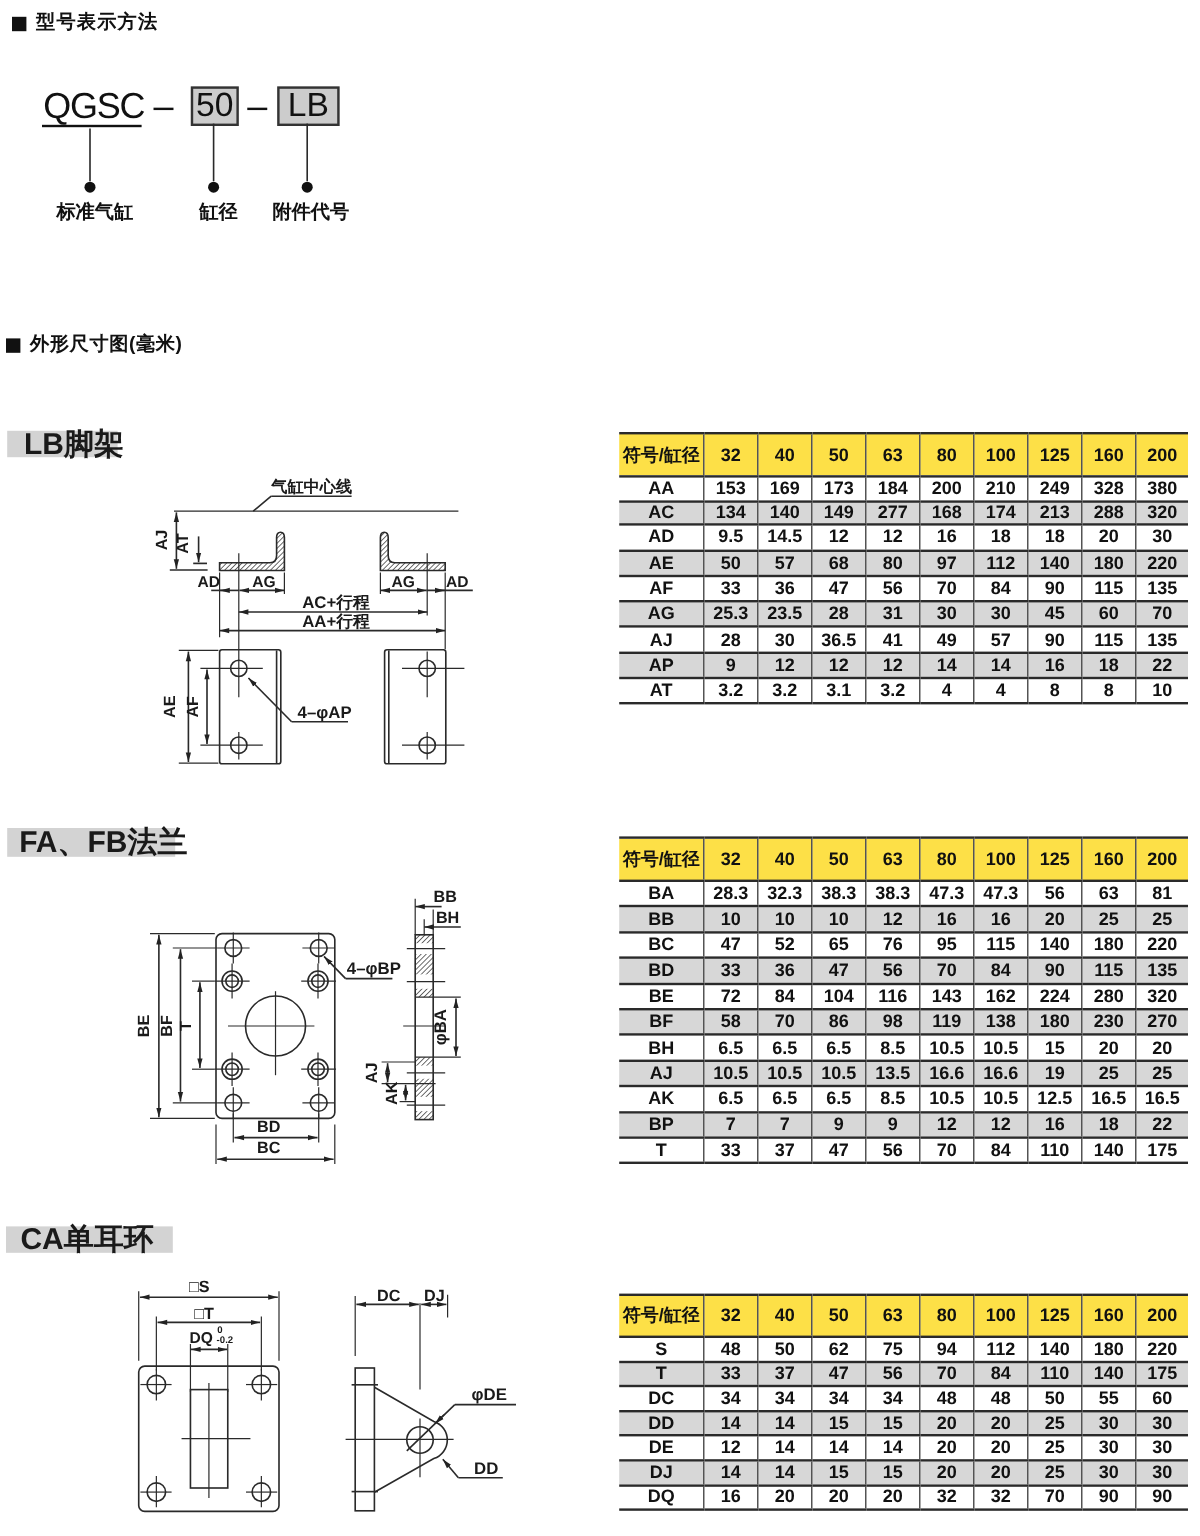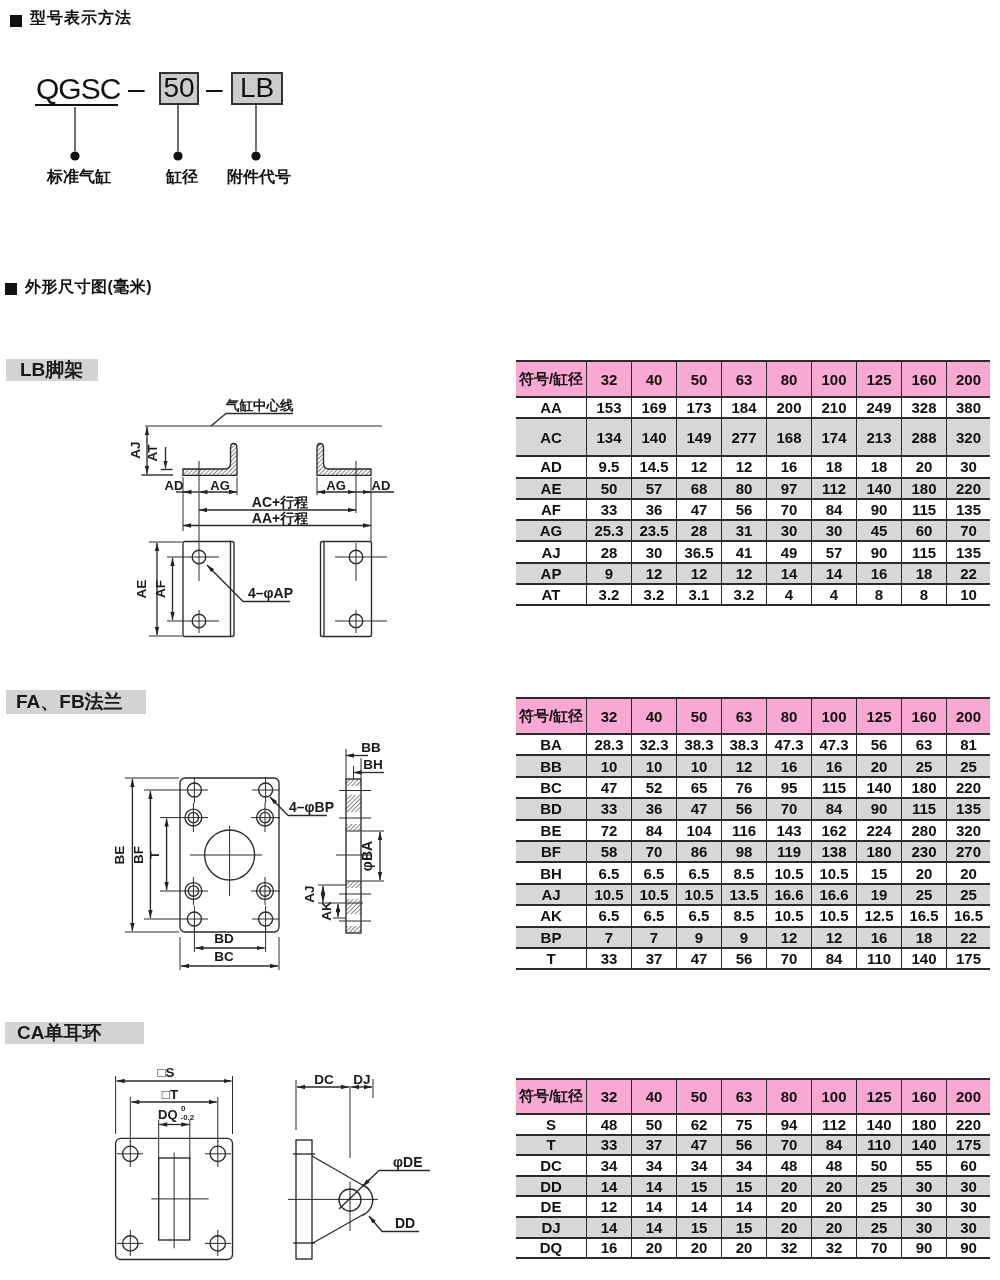--- a/index.html
+++ b/index.html
@@ -1,23 +1,23 @@
 <!DOCTYPE html>
 <html><head><meta charset="utf-8">
 <style>
 html,body{margin:0;padding:0}
 body{width:1000px;height:1280px;background:#fff;font-family:"Liberation Sans",sans-serif;position:relative;overflow:hidden}
 .abs{position:absolute}
 .hd{font-size:16px;font-weight:bold;color:#111;white-space:nowrap}
 .sq{width:12px;height:12px;background:#111;display:inline-block}
-.lbl{background:#d3d3d3;font-size:19px;font-weight:bold;color:#1a1a1a;white-space:nowrap}
+.lbl{background:#d3d3d3;font-size:25px;font-weight:bold;color:#1a1a1a;white-space:nowrap}
 table.t{border-collapse:collapse;table-layout:fixed;position:absolute;left:516px;font-weight:bold;color:#111}
 .t td{border-left:1px solid #2a2a2a;border-top:2px solid #2a2a2a;text-align:center;font-size:15px;padding:0;overflow:hidden}
 .t td:first-child{border-left:none}
-.t tr.h td{background:#f9a8d4;font-size:15px}
+.t tr.h td{background:#fde047;font-size:15px}
 .t tr:last-child td{border-bottom:2px solid #2a2a2a}
 .t tr.g td{background:#d7d7d7}
 svg{position:absolute;left:0;top:0}
 .mc{font-size:30px;color:#111;letter-spacing:-1px}
 .bx{background:#ccc;border:2px solid #333;font-size:28px;color:#111;text-align:center}
 .sl{font-size:16px;font-weight:bold;color:#111;white-space:nowrap}
 </style></head>
 <body>
 
 <div class="abs" style="left:10px;top:13px"><div class="sq"></div></div>
@@ -63,21 +63,21 @@
         <td>153</td>
         <td>169</td>
         <td>173</td>
         <td>184</td>
         <td>200</td>
         <td>210</td>
         <td>249</td>
         <td>328</td>
         <td>380</td>
       </tr>
-<tr class="g" style="height:38px">
+<tr class="g" style="height:19px">
         <td>AC</td>
         <td>134</td>
         <td>140</td>
         <td>149</td>
         <td>277</td>
         <td>168</td>
         <td>174</td>
         <td>213</td>
         <td>288</td>
         <td>320</td>

